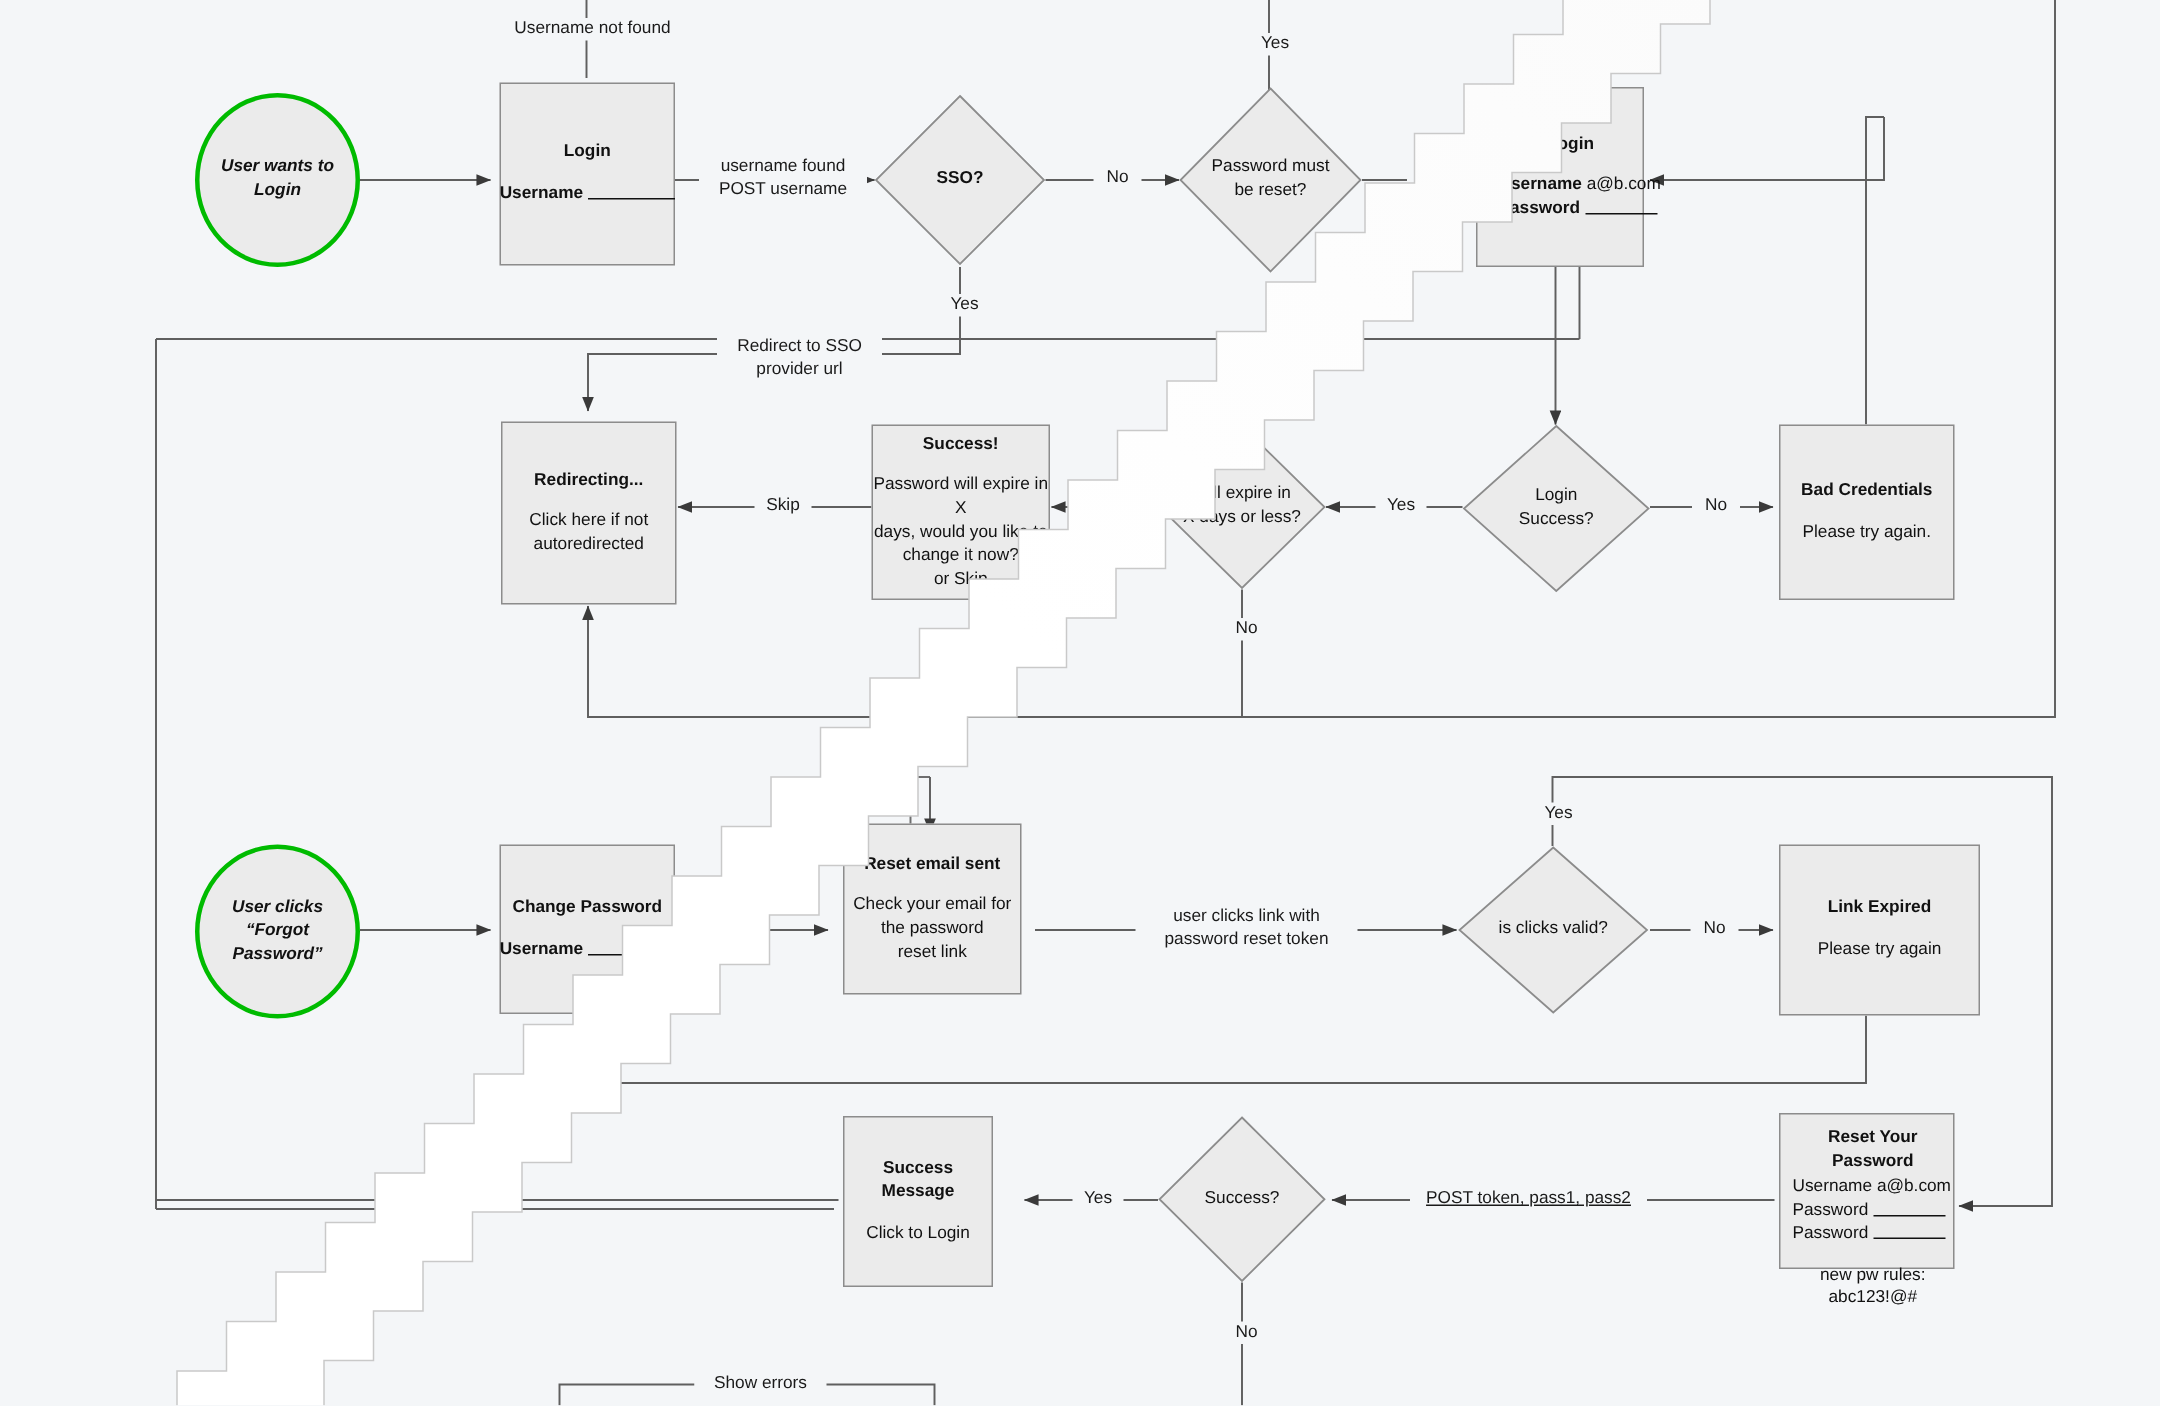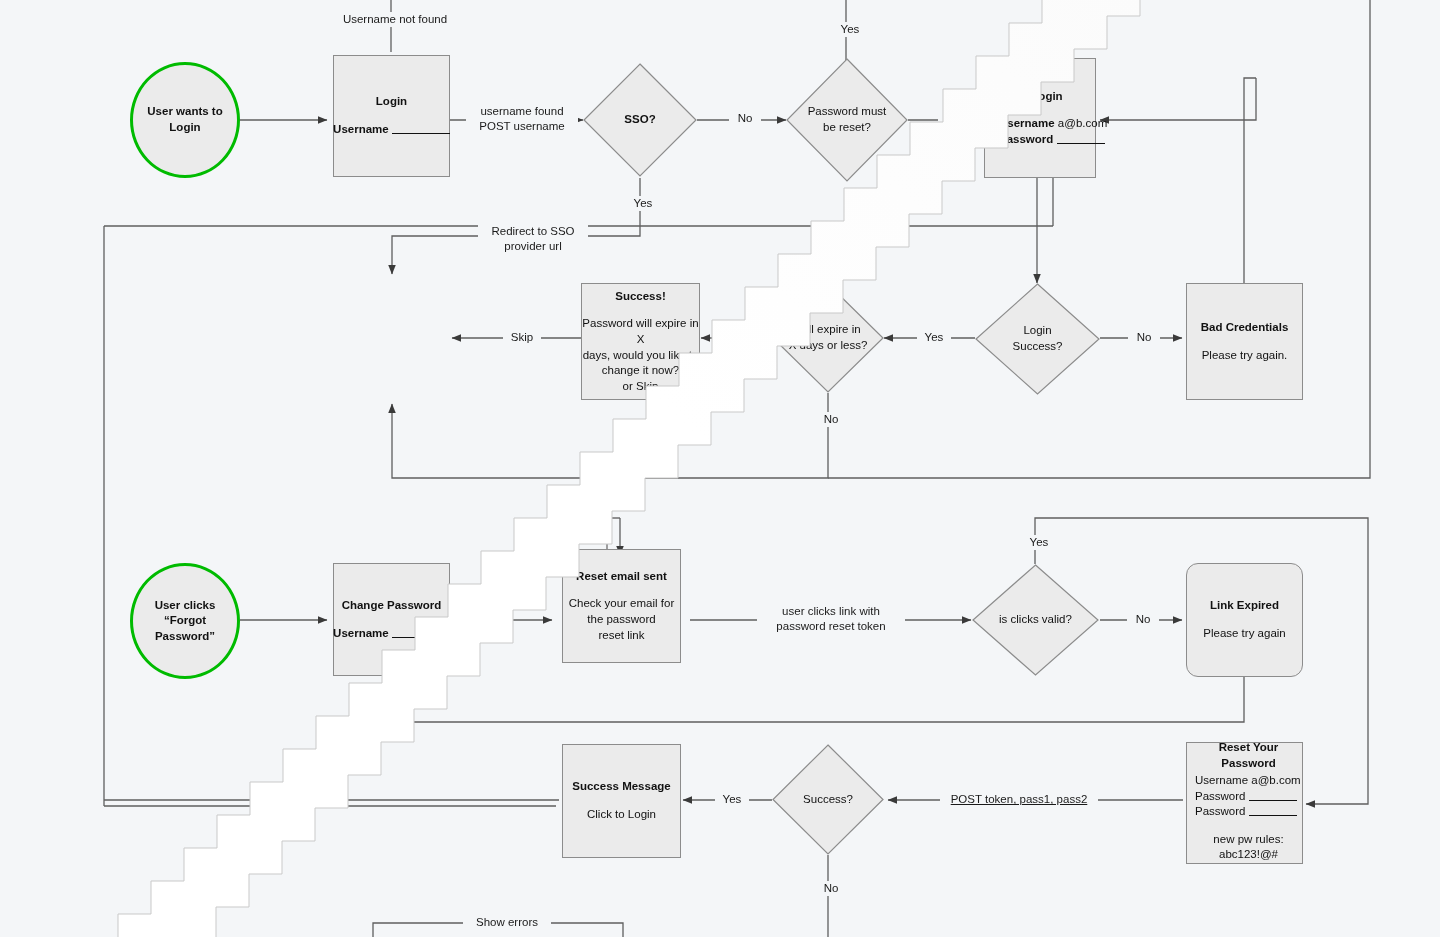--- a/index.html
+++ b/index.html
@@ -51,21 +51,21 @@
   }
   .node .spacer { height: 10px; }
 
   .terminal {
     border-radius: 50%;
     border: 3px solid #00bb00;
     background: #ebebeb;
     font-weight: bold;
     font-size: 11.5px;
   }
-  .terminal .title { margin: 0; }
+  .terminal .title { margin: 0; font-style: italic; }
 
   .diamond-wrap {
     position: absolute;
     z-index: 3;
     display: flex;
     align-items: center;
     justify-content: center;
   }
   .diamond-shape {
     position: absolute;
@@ -223,20 +223,26 @@
         <b>Username</b>
         <span class="underline">a@b.com</span>
       </div>
       <div class="form-line">
         <b>Password</b>
         <span class="blank sm"></span>
       </div>
     </div>
   </div>
 
+  <div class="node" style="left:334px; top:281px; width:117px; height:122px;">
+    <div class="title">Redirecting...</div>
+    <div class="spacer"></div>
+    <div class="body"><span>Click </span><span class="underline">here</span><span> if not
+autoredirected</span></div>
+  </div>
 
   <div class="node" style="left:581px; top:283px; width:119px; height:117px;">
     <div class="title">Success!</div>
     <div class="spacer"></div>
     <div class="body">Password will expire in X
 days, would you like to
 change it now?
 or Skip</div>
   </div>
 
@@ -285,40 +291,40 @@
 reset link</div>
   </div>
 
   <div class="diamond-wrap" style="left:972px; top:564px; width:127px; height:112px;">
     <svg class="diamond-shape" viewBox="0 0 127 112">
       <polygon points="63.5,1 126,56 63.5,111 1,56" fill="#ebebeb" stroke="#8c8c8c" stroke-width="1.2"></polygon>
     </svg>
     <div class="diamond-label">is clicks valid?</div>
   </div>
 
-  <div class="node" style="left:1186px; top:563px; width:117px; height:114px;border-radius:12px;">
+  <div class="node" style="left:1186px; top:563px; width:134px; height:114px;">
     <div class="title">Link Expired</div>
     <div class="spacer"></div>
     <div class="body">Please try again</div>
   </div>
 
-  <div class="node" style="left:562px; top:744px; width:119px; height:114px;">
+  <div class="node" style="left:562px; top:744px; width:100px; height:114px;">
     <div class="title">Success Message</div>
     <div class="spacer"></div>
     <div class="body">Click to Login</div>
   </div>
 
   <div class="diamond-wrap" style="left:772px; top:744px; width:112px; height:111px;">
     <svg class="diamond-shape" viewBox="0 0 112 111">
       <polygon points="56,1 111,55.5 56,110 1,55.5" fill="#ebebeb" stroke="#8c8c8c" stroke-width="1.2"></polygon>
     </svg>
     <div class="diamond-label">Success?</div>
   </div>
 
-  <div class="node" style="left:1186px; top:742px; width:117px; height:122px; align-items:flex-start; padding:8px 0 0 8px; justify-content:flex-end;">
+  <div class="node" style="left:1186px; top:742px; width:117px; height:104px; align-items:flex-start; padding:8px 0 0 8px; justify-content:space-between;">
     <div class="title">Reset Your Password</div>
     <div class="spacer"></div>
     <div class="form-block">
       <div class="form-line">
         <span>Username</span>
         <span class="underline">a@b.com</span>
       </div>
       <div class="form-line">
         <span>Password</span>
         <span class="blank sm"></span>

